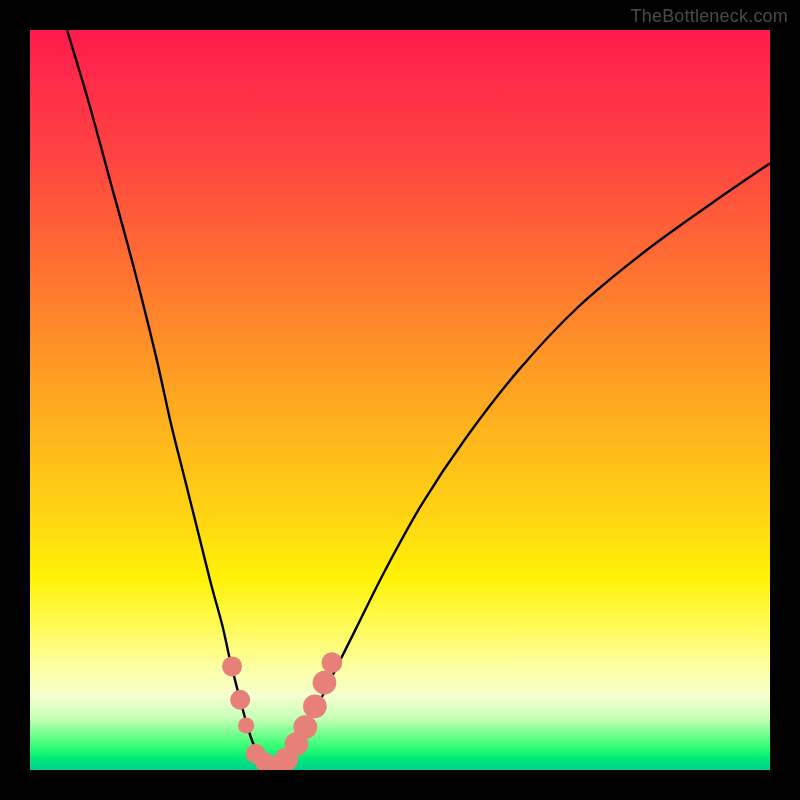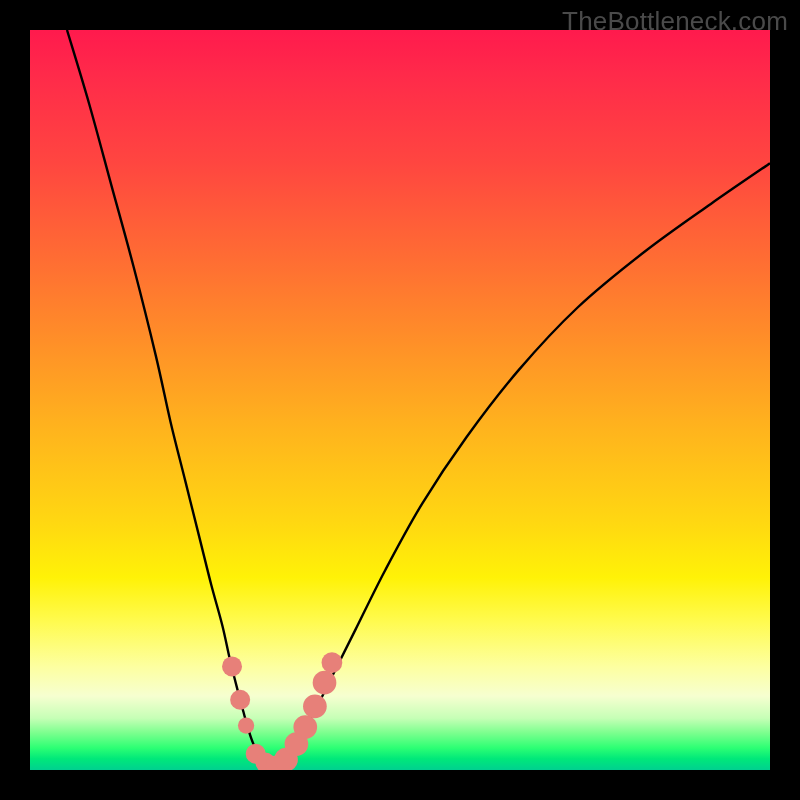--- a/index.html
+++ b/index.html
@@ -58,21 +58,21 @@
     left: 0;
     top: 0;
     width: 100%;
     height: 100%;
   }
   .attribution {
     position: absolute;
     top: 6px;
     right: 12px;
     color: #4a4a4a;
-    font-size: 26px;
+    font-size: 18px;
     font-weight: 400;
     letter-spacing: 0.2px;
   }
 </style>
 </head>
 <body>
 
 <div class="frame">
   <div class="plot">
     <div class="gradient"></div>

